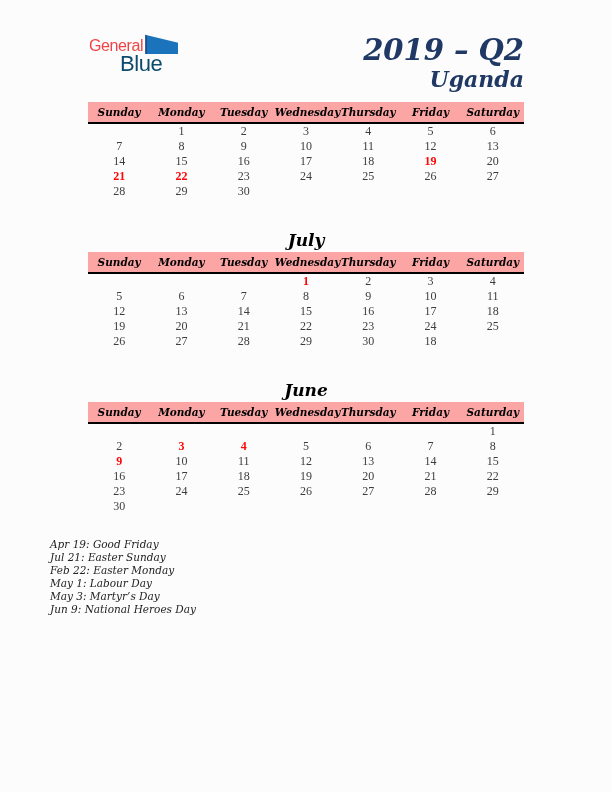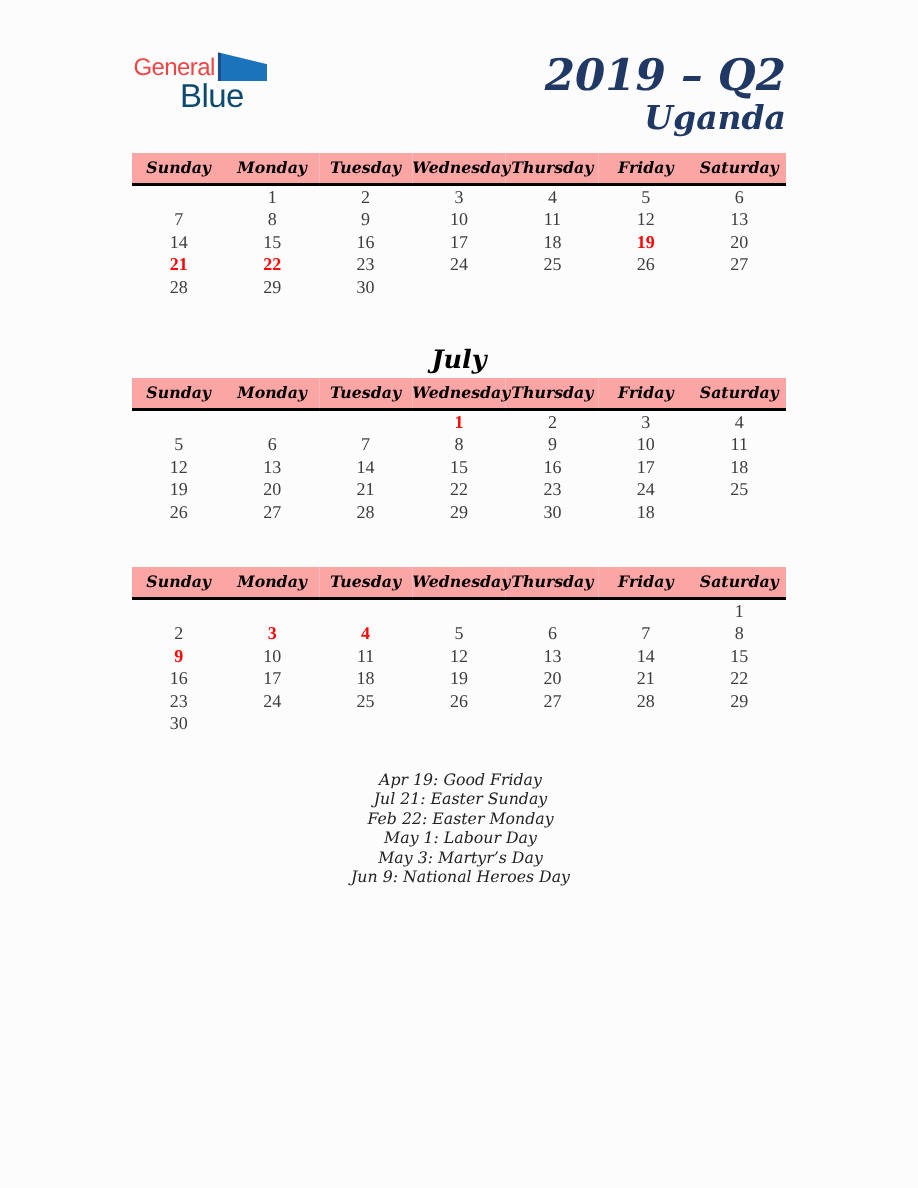--- a/index.html
+++ b/index.html
@@ -99,21 +99,20 @@
   }
   table.cal tbody td.holiday {
     color: #fe0606;
     font-weight: bold;
   }
 
   
   .notes {
     margin: 24px 48px 0;
     padding-left: 2px;
-    text-align: center;
   }
   .note-line {
     font-family: "DejaVu Serif", serif;
     font-style: italic;
     font-size: 10.5px;
     color: #222;
     line-height: 13.1px;
     white-space: nowrap;
   }
 </style>
@@ -256,20 +255,21 @@
               <td>28</td>
               <td>29</td>
               <td>30</td>
               <td>18</td>
               <td></td>
             </tr>
           </tbody>
         </table>
       </div>
       <div class="month-block">
+        <div class="month-title">June</div>
         <table class="cal">
           <thead>
             <tr>
               <th>Sunday</th>
               <th>Monday</th>
               <th>Tuesday</th>
               <th>Wednesday</th>
               <th>Thursday</th>
               <th>Friday</th>
               <th>Saturday</th>

